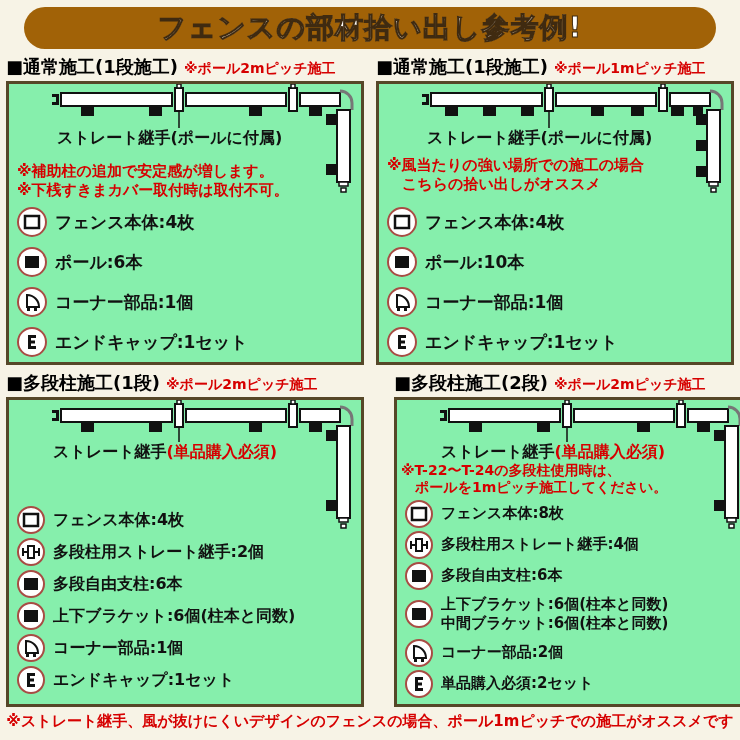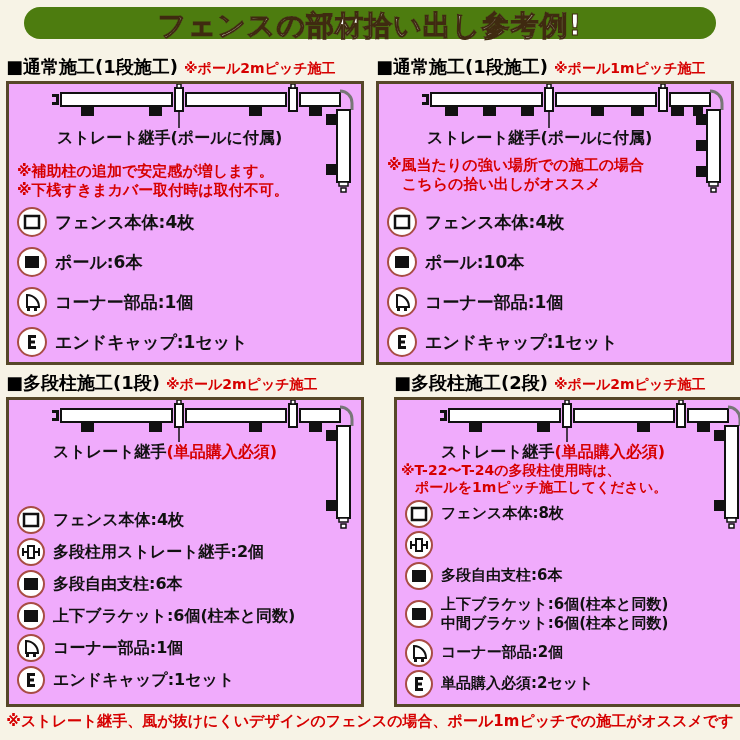--- a/index.html
+++ b/index.html
@@ -4,39 +4,39 @@
 <style>
   html,body{margin:0;padding:0;}
   body{
     width:740px;height:740px;position:relative;overflow:hidden;
     background:#f7f3e6;
     font-family:"DejaVu Sans","Liberation Sans",sans-serif;
     color:#141414;
   }
   
   .banner{
-    position:absolute;left:24px;top:7px;width:692px;height:32px;
-    background:#4d7c0f;border-radius:24px;
-    display:flex;align-items:flex-start;justify-content:center;
+    position:absolute;left:24px;top:7px;width:692px;height:42px;
+    background:#a16207;border-radius:24px;
+    display:flex;align-items:center;justify-content:center;
   }
   .banner-text{
     color:#ffffff;font-weight:bold;font-size:28px;letter-spacing:1px;
     -webkit-text-stroke:1px #3f2a10;
   }
   
   .quad{position:absolute;width:358px;}
   .q1{left:6px;top:55px;}
   .q2{left:376px;top:55px;}
   .q3{left:6px;top:371px;}
   .q4{left:394px;top:371px;}
   .sec-head{display:flex;align-items:baseline;gap:6px;height:24px;white-space:nowrap;}
   .sec-title{font-size:18px;font-weight:bold;color:#000000;}
   .sec-note{font-size:14px;font-weight:bold;color:#d60000;text-align:center;}
   .panel{
-    position:relative;margin-top:2px;background:#f0abfc;
+    position:relative;margin-top:2px;background:#86efac;
     border:3px solid #564728;
   }
   .q1 .panel,.q2 .panel{height:278px;}
   .q3 .panel,.q4 .panel{height:304px;}
   
   .diagram-svg{position:absolute;left:0;top:0;pointer-events:none;}
   .joint-label{
     position:absolute;left:48px;top:44px;
     font-size:16px;font-weight:bold;color:#111;white-space:nowrap;
   }
@@ -398,20 +398,21 @@
       </div>
       <div class="part-row">
         <span class="circ">
             <svg width="22" height="22">
               <line x1="2" y1="11" x2="20" y2="11" stroke="#111" stroke-width="2"></line>
               <line x1="3" y1="7" x2="3" y2="15" stroke="#111" stroke-width="2"></line>
               <line x1="19" y1="7" x2="19" y2="15" stroke="#111" stroke-width="2"></line>
               <rect x="8" y="5" width="6" height="12" fill="#fff" stroke="#111" stroke-width="2"></rect>
             </svg>
           </span>
+        <span class="part-label">多段柱用ストレート継手:4個</span>
       </div>
       <div class="part-row">
         <span class="circ">
             <svg width="22" height="22">
               <rect x="4" y="5" width="14" height="12" fill="#111"></rect>
             </svg>
           </span>
         <span class="part-label">多段自由支柱:6本</span>
       </div>
       <div class="part-row double">

